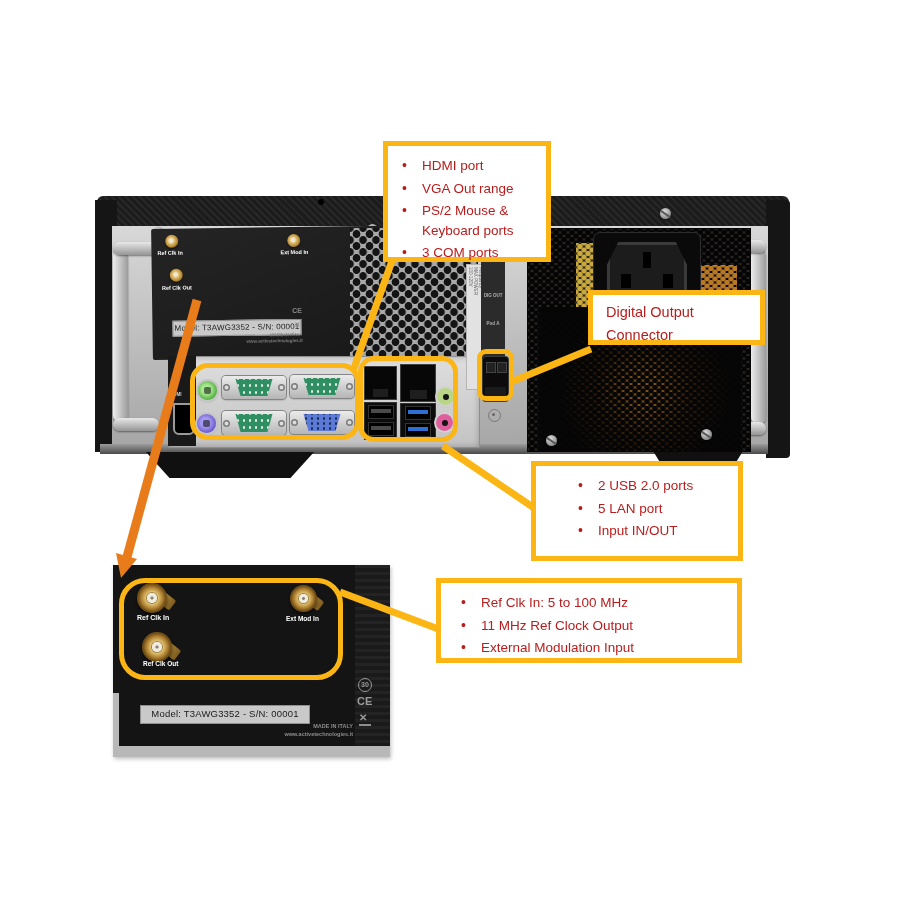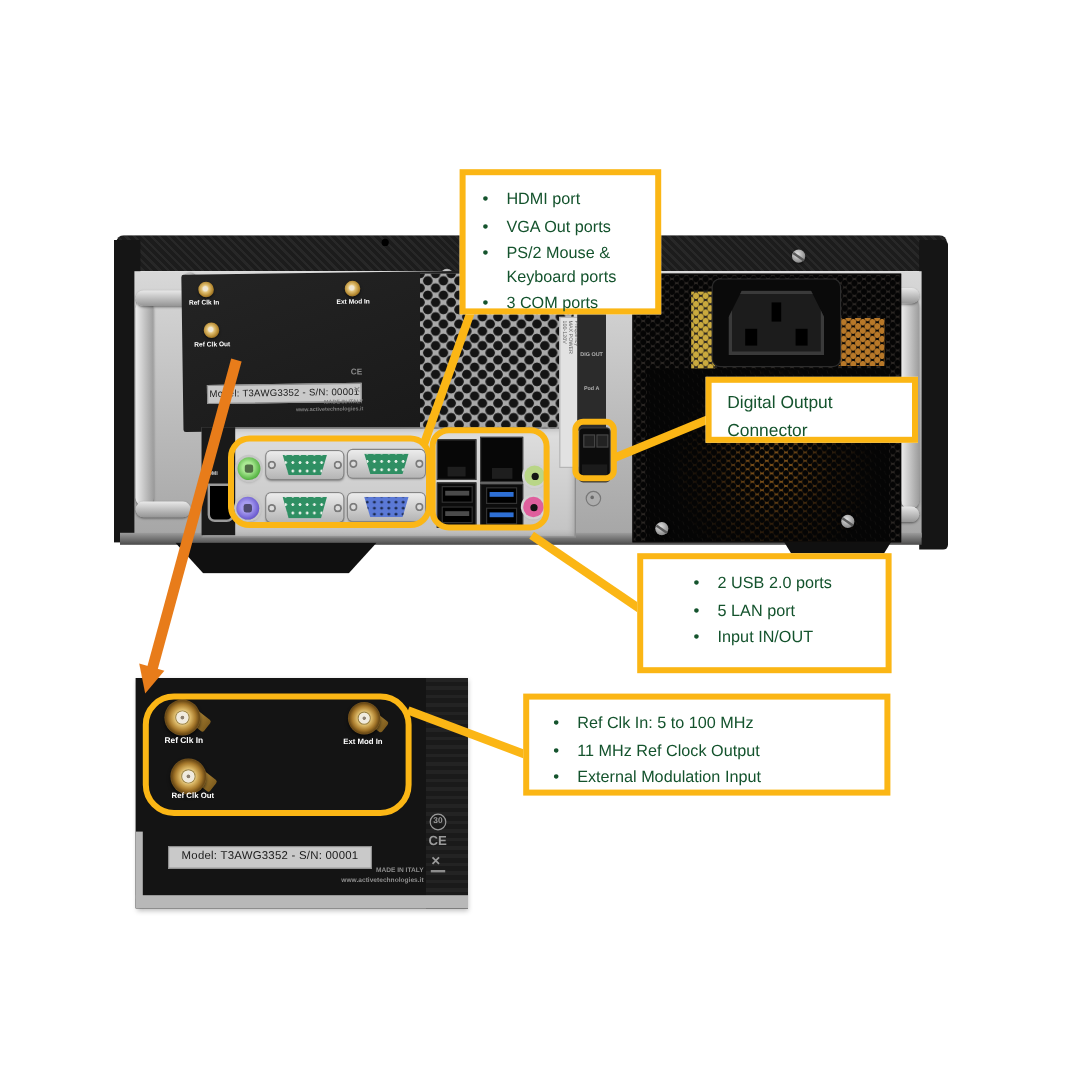--- a/index.html
+++ b/index.html
@@ -3,21 +3,21 @@
 <meta charset="utf-8">
 <style>
   :root{ --yellow:#FBB615; --orange:#E87C1A; }
   html,body{margin:0;padding:0;background:#fff;}
   .canvas{position:relative;width:900px;height:900px;background:#fff;
           font-family:"Liberation Sans",sans-serif;overflow:hidden;}
   .abs{position:absolute;}
   .layer{position:absolute;inset:0;}
   
   .callout{position:absolute;background:#fff;border:5px solid var(--yellow);
-           color:#14532d;z-index:40;box-sizing:border-box;}
+           color:#b91c1c;z-index:40;box-sizing:border-box;}
   .callout ul{list-style:none;margin:0;padding:10px 6px 0 8px;}
   .callout li{position:relative;padding-left:26px;font-size:13.5px;line-height:1.45;margin-bottom:3px;}
   .callout li::before{content:"•";position:absolute;left:6px;top:-1px;font-size:14px;}
   .callout.plain{font-size:14.5px;line-height:23px;padding:6px 0 0 13px;}
   
   .hl{position:absolute;border:5px solid var(--yellow);box-sizing:border-box;z-index:30;}
   .lines{position:absolute;inset:0;z-index:35;pointer-events:none;}
   
   .photo{z-index:10;}
   .topband{background:#1c1c1c;background-image:repeating-linear-gradient(45deg,rgba(255,255,255,.05) 0 2px,transparent 2px 5px);border-radius:6px 6px 0 0;}
@@ -260,27 +260,27 @@
     <line x1="591" y1="349" x2="511" y2="382" stroke="#FBB615" stroke-width="7"></line>
     <line x1="443" y1="446" x2="537" y2="510" stroke="#FBB615" stroke-width="7"></line>
     <line x1="340" y1="592" x2="441" y2="630" stroke="#FBB615" stroke-width="7"></line>
     <line x1="197" y1="300" x2="127" y2="557" stroke="#E87C1A" stroke-width="9"></line>
     <polygon points="121,578 116,553 137,559" fill="#E87C1A"></polygon>
   </svg>
 
   <div class="callout" style="left:383px;top:141px;width:168px;height:121px;">
     <ul>
       <li>HDMI port</li>
-      <li>VGA Out ports</li>
+      <li>VGA Out range</li>
       <li>PS/2 Mouse &amp; Keyboard ports</li>
       <li>3 COM ports</li>
     </ul>
   </div>
 
-  <div class="callout plain" style="left:588px;top:314px;width:177px;height:55px;">
+  <div class="callout plain" style="left:588px;top:290px;width:177px;height:55px;">
     <div>Digital Output</div>
     <div>Connector</div>
   </div>
 
   <div class="callout" style="left:531px;top:461px;width:212px;height:100px;">
     <ul style="padding-left:36px;">
       <li>2 USB 2.0 ports</li>
       <li>5 LAN port</li>
       <li>Input IN/OUT</li>
     </ul>

